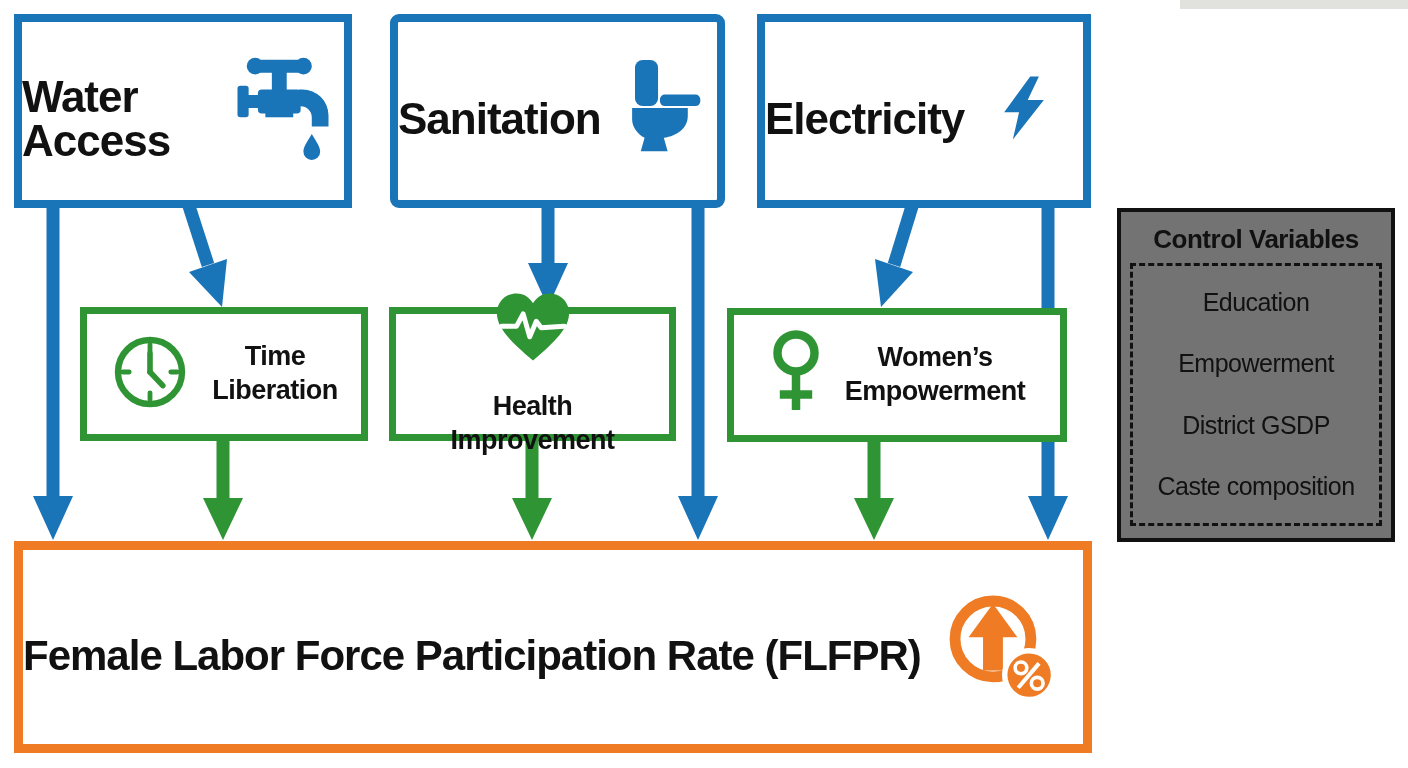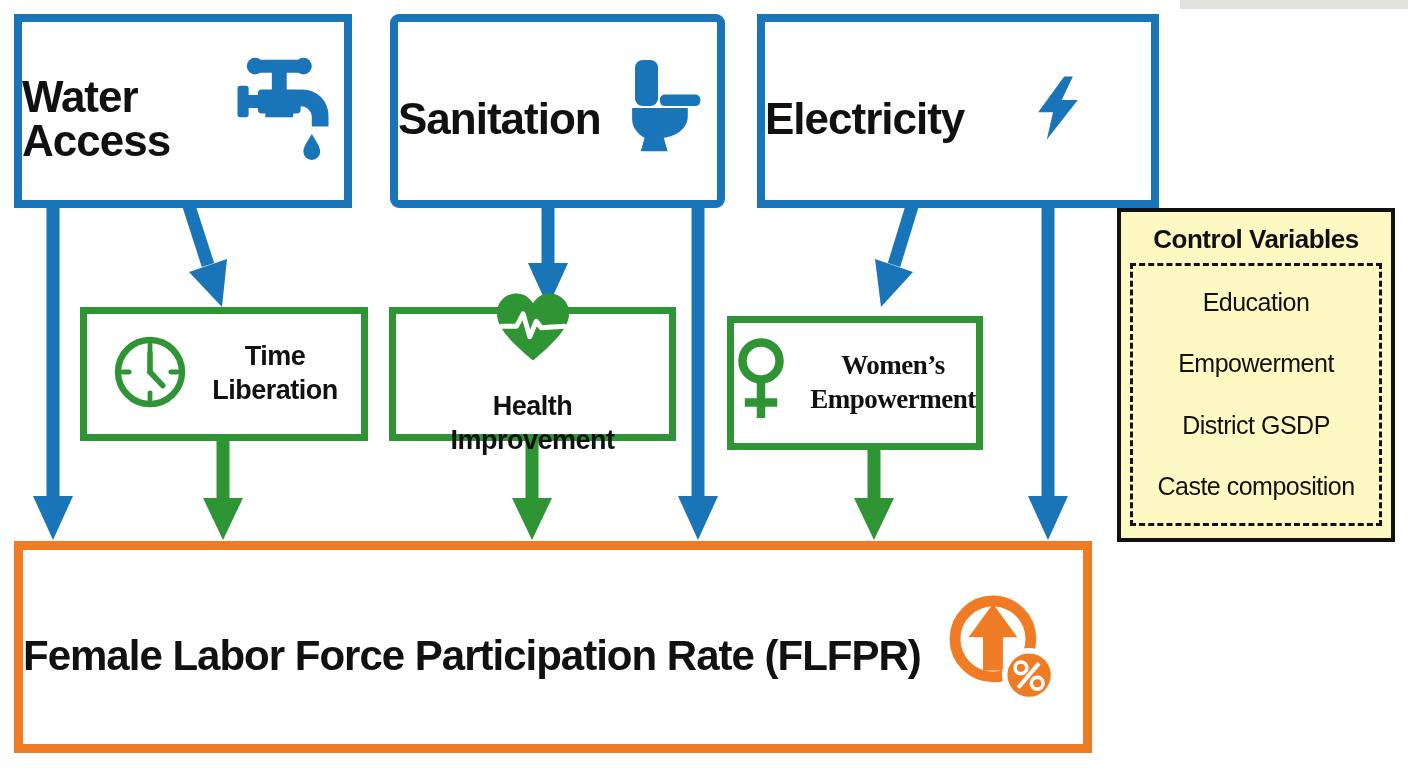--- a/index.html
+++ b/index.html
@@ -12,21 +12,21 @@
   .top-box{border:8px solid #1a74b8;}
   .mid-box{border:7px solid #2f9434;flex-direction:row;justify-content:center;gap:22px;}
   .outcome-box{border:9px solid #ef7c24;}
   .top-title{font-weight:bold;font-size:44px;letter-spacing:-1px;margin-top:16px;line-height:1;}
   .top-icon{flex:1;display:flex;align-items:center;justify-content:center;margin-bottom:6px;}
   .mid-label{font-weight:bold;font-size:27px;line-height:1.25;text-align:center;letter-spacing:-0.5px;}
   .outcome-title{font-weight:bold;font-size:42px;letter-spacing:-1px;margin-top:18px;line-height:1;}
   .outcome-icon{flex:1;display:flex;align-items:center;justify-content:center;margin-top:2px;}
   .control-box{
     position:absolute;left:1117px;top:208px;width:278px;height:334px;box-sizing:border-box;
-    background:#fef9c3;border:4px solid #111;display:flex;flex-direction:column;align-items:center;
+    background:#737373;border:4px solid #111;display:flex;flex-direction:column;align-items:center;
   }
   .control-title{font-weight:bold;font-size:26px;letter-spacing:-0.5px;margin-top:12px;}
   .control-inner{
     box-sizing:border-box;border:3px dashed #111;width:252px;flex:1;margin:8px 0 12px 0;
     display:flex;flex-direction:column;justify-content:space-around;align-items:center;padding:6px 0;
   }
   .control-item{font-size:25px;letter-spacing:-0.5px;white-space:nowrap;}
   svg.arrows{position:absolute;left:0;top:0;pointer-events:none;}
   .blue-stroke{stroke:#1a74b8;stroke-width:13;}
   .blue-fill{fill:#1a74b8;}
@@ -103,21 +103,21 @@
   <div class="top-title">Sanitation</div>
   <div class="top-icon">
     <svg width="96" height="100" viewBox="0 0 100 104" fill="#1a74b8">
       <rect x="25" y="2" width="24" height="48" rx="8"></rect>
       <rect x="51" y="38" width="42" height="12" rx="5"></rect>
       <path d="M22,52 h58 v8 c0,13 -11,21 -25,23 l4,14 h-28 l4,-14 c-8,-4 -13,-12 -13,-19 z"></path>
     </svg>
   </div>
 </div>
 
-<div class="box top-box" style="left:757px;top:14px;width:402px;height:194px;">
+<div class="box top-box" style="left:757px;top:14px;width:334px;height:194px;">
   <div class="top-title">Electricity</div>
   <div class="top-icon">
     <svg width="62" height="102" viewBox="0 0 100 106" fill="#1a74b8">
       <polygon points="60,2 18,60 42,60 32,104 82,40 56,40 74,2"></polygon>
     </svg>
   </div>
 </div>
 
 <div class="box mid-box" style="left:80px;top:307px;width:288px;height:134px;">
   <span>
@@ -147,21 +147,21 @@
       <path fill="#2f9434" d="M50,86 C22,62 6,46 6,28 C6,13 18,4 30,4 C39,4 46,9 50,16 C54,9 61,4 70,4 C82,4 94,13 94,28 C94,46 78,62 50,86 Z"></path>
       <polyline points="12,44 30,44 38,29 46,57 54,38 60,46 88,44" fill="none" stroke="#fff" stroke-width="6" stroke-linejoin="round" stroke-linecap="round"></polyline>
     </svg>
   </span>
   <div class="mid-label">
     <div>Health</div>
     <div>Improvement</div>
   </div>
 </div>
 
-<div class="box mid-box" style="left:727px;top:316px;width:256px;height:134px;font-family:Liberation Serif, serif;">
+<div class="box mid-box" style="left:727px;top:308px;width:340px;height:134px;">
   <span>
     <svg width="54" height="88" viewBox="0 0 70 112">
       <g stroke="#2f9434" stroke-width="11" fill="none">
         <circle cx="35" cy="30" r="24"></circle>
         <line x1="35" y1="54" x2="35" y2="104"></line>
         <line x1="14" y1="84" x2="56" y2="84"></line>
       </g>
     </svg>
   </span>
   <div class="mid-label">

